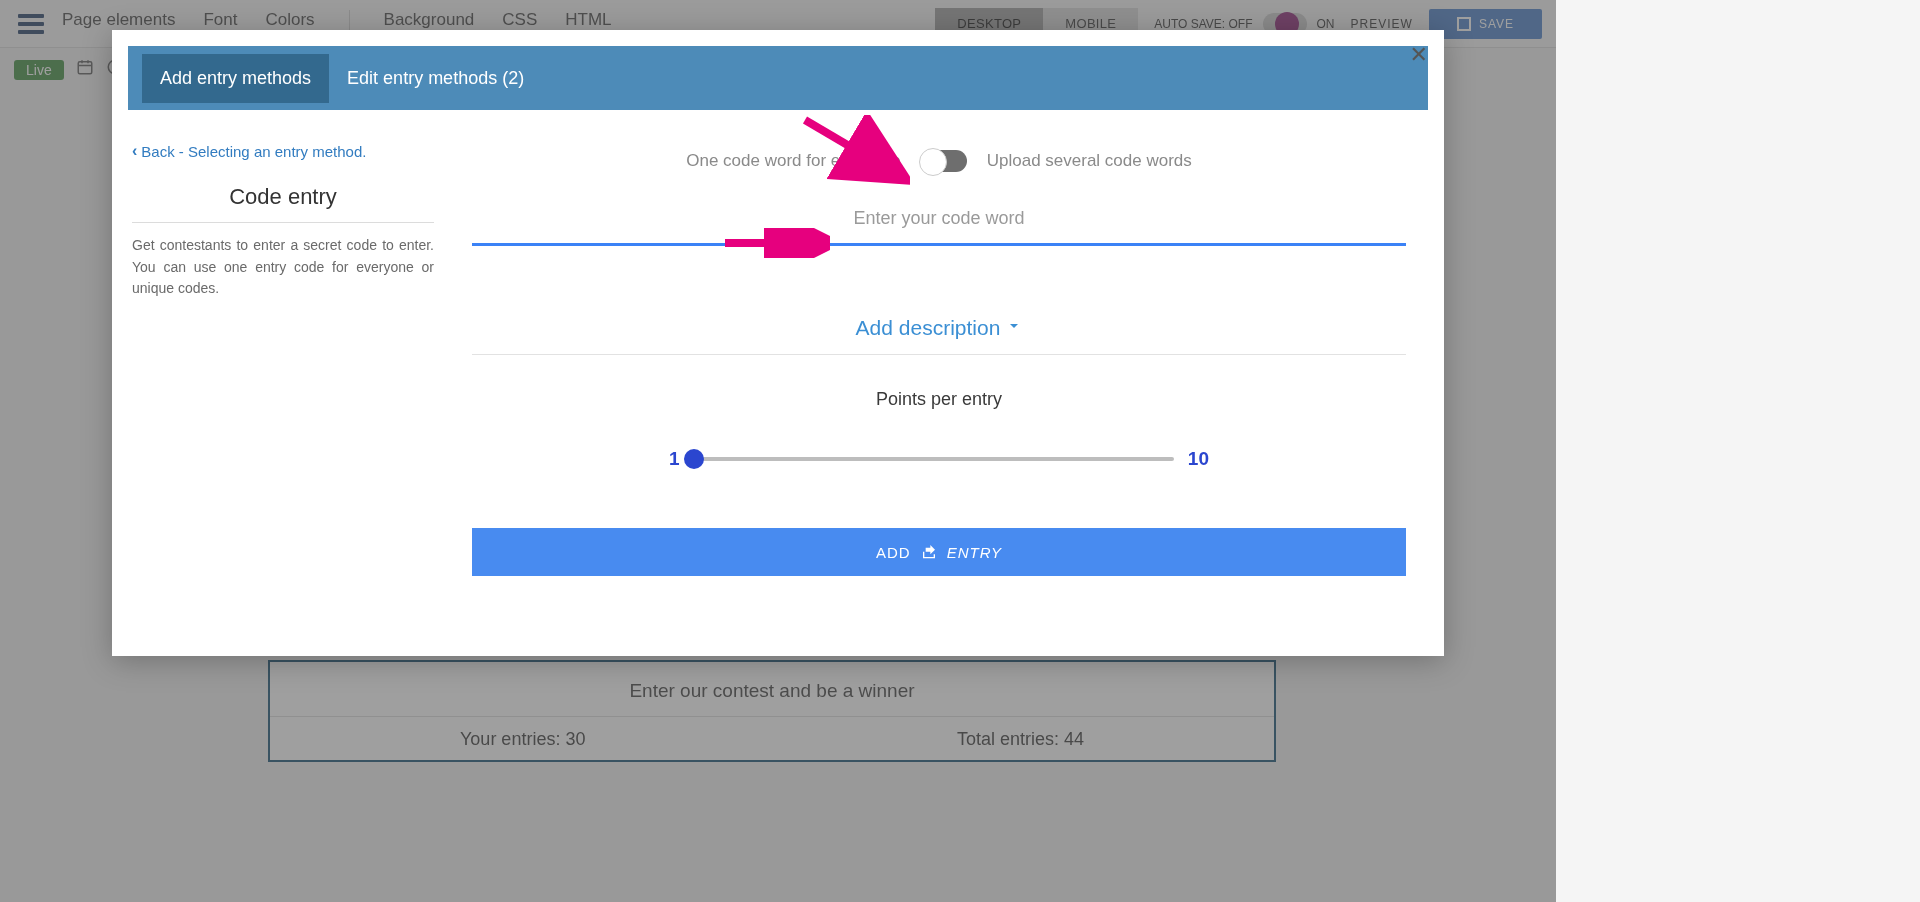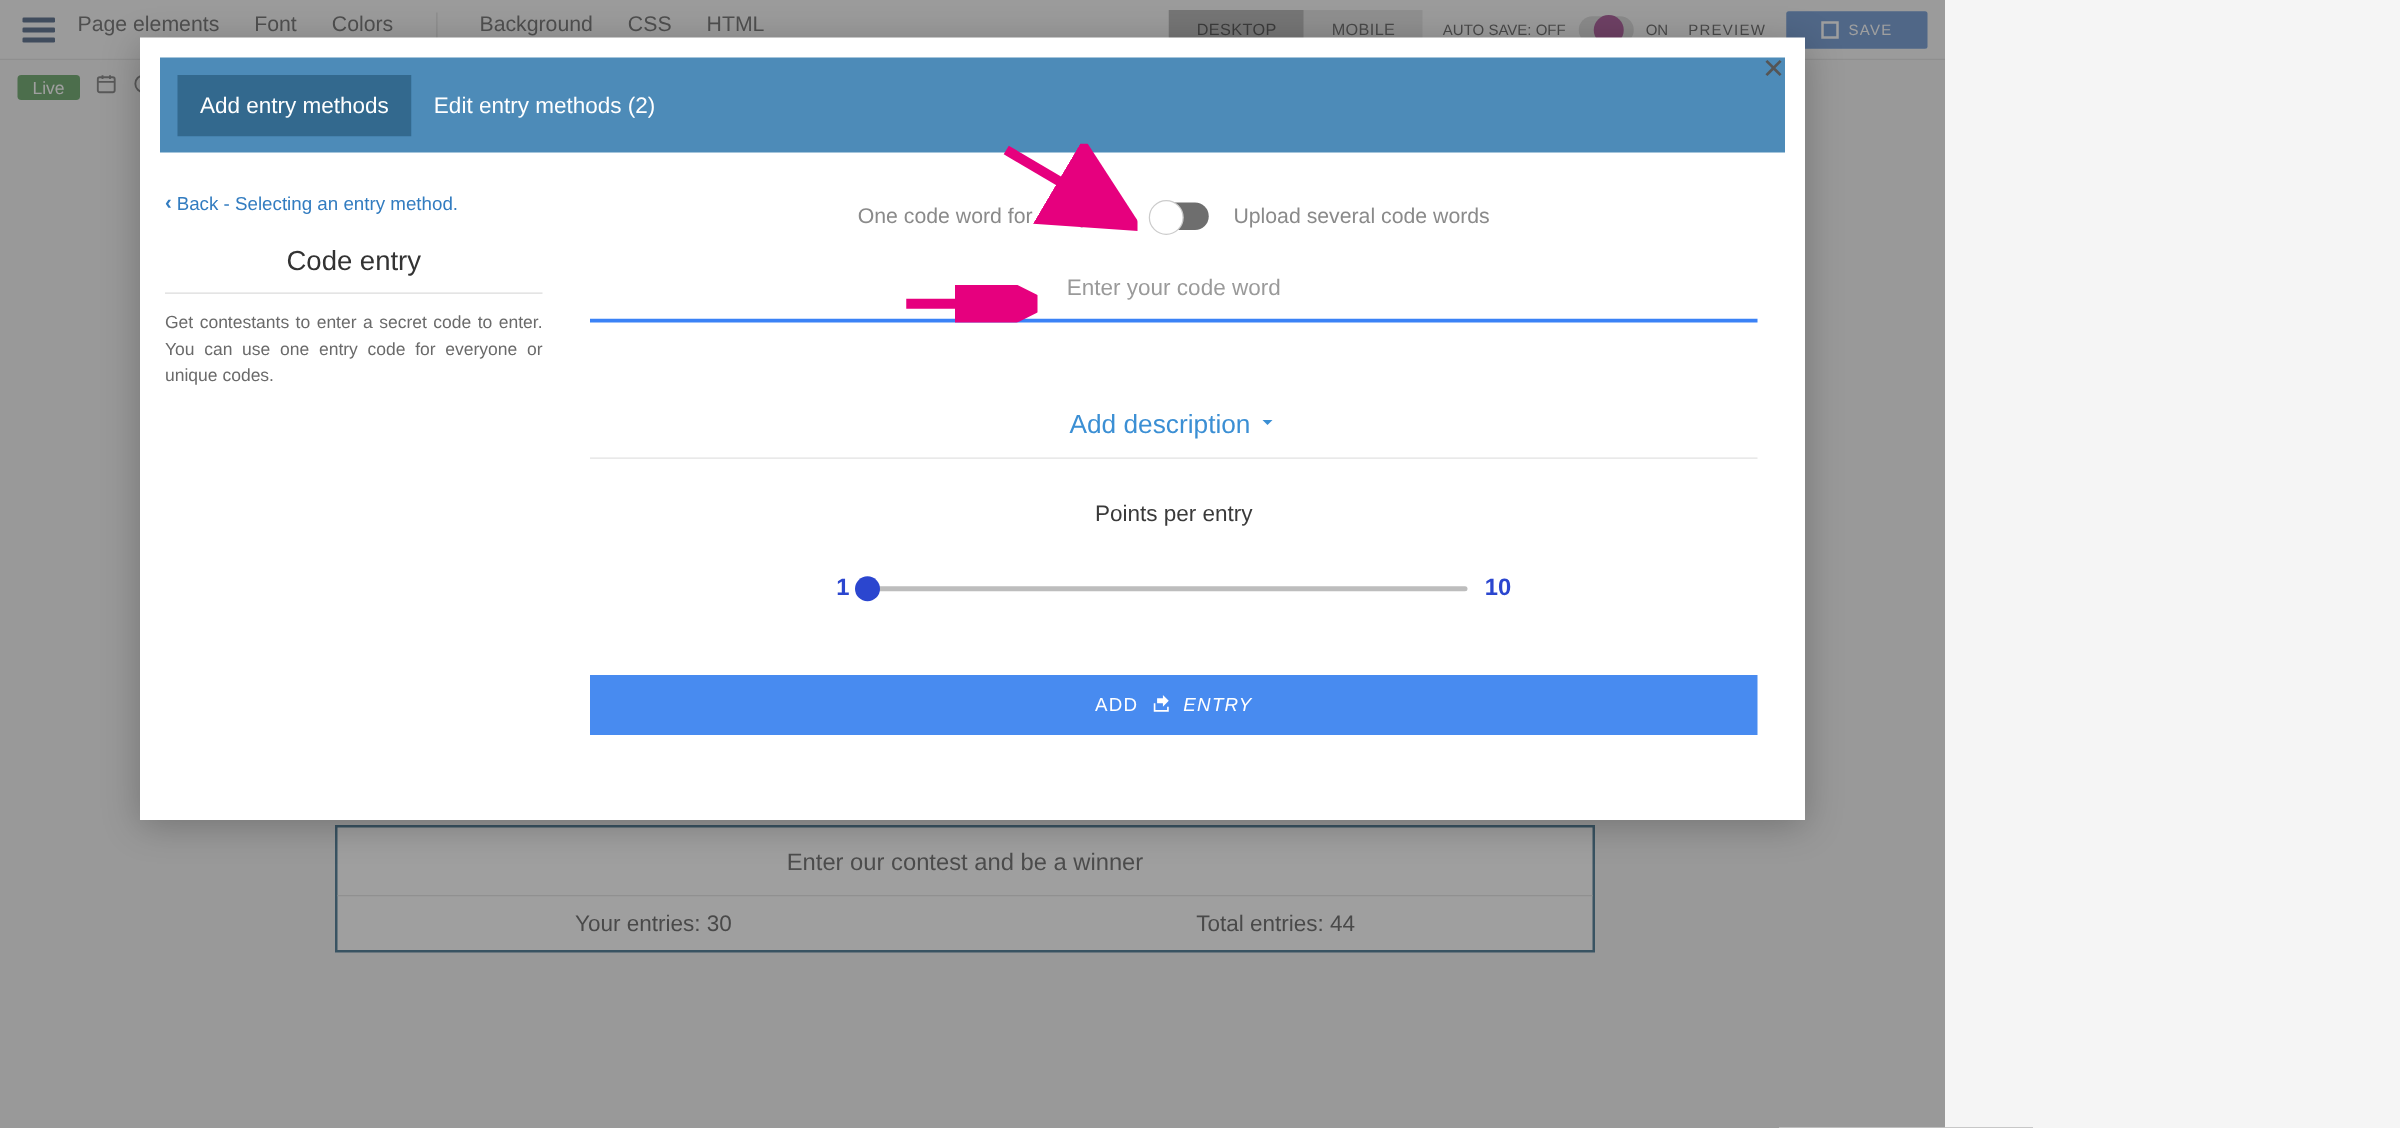--- a/index.html
+++ b/index.html
@@ -121,21 +121,21 @@
   .modal-close {
     position: absolute; top: 12px; right: 16px;
     color: #555; font-size: 22px; cursor: pointer;
   }
   .modal-inner {
     margin: 16px; height: calc(100% - 32px);
     display: flex; flex-direction: column;
   }
   .modal-tabs {
     background: #4d8bb8;
-    height: 76px;
+    height: 64px;
     display: flex; align-items: center;
     padding-left: 14px;
     gap: 0;
   }
   .modal-tabs .mtab {
     color: #fff; font-size: 18px;
     padding: 14px 18px;
     cursor: pointer;
   }
   .modal-tabs .mtab.active {

